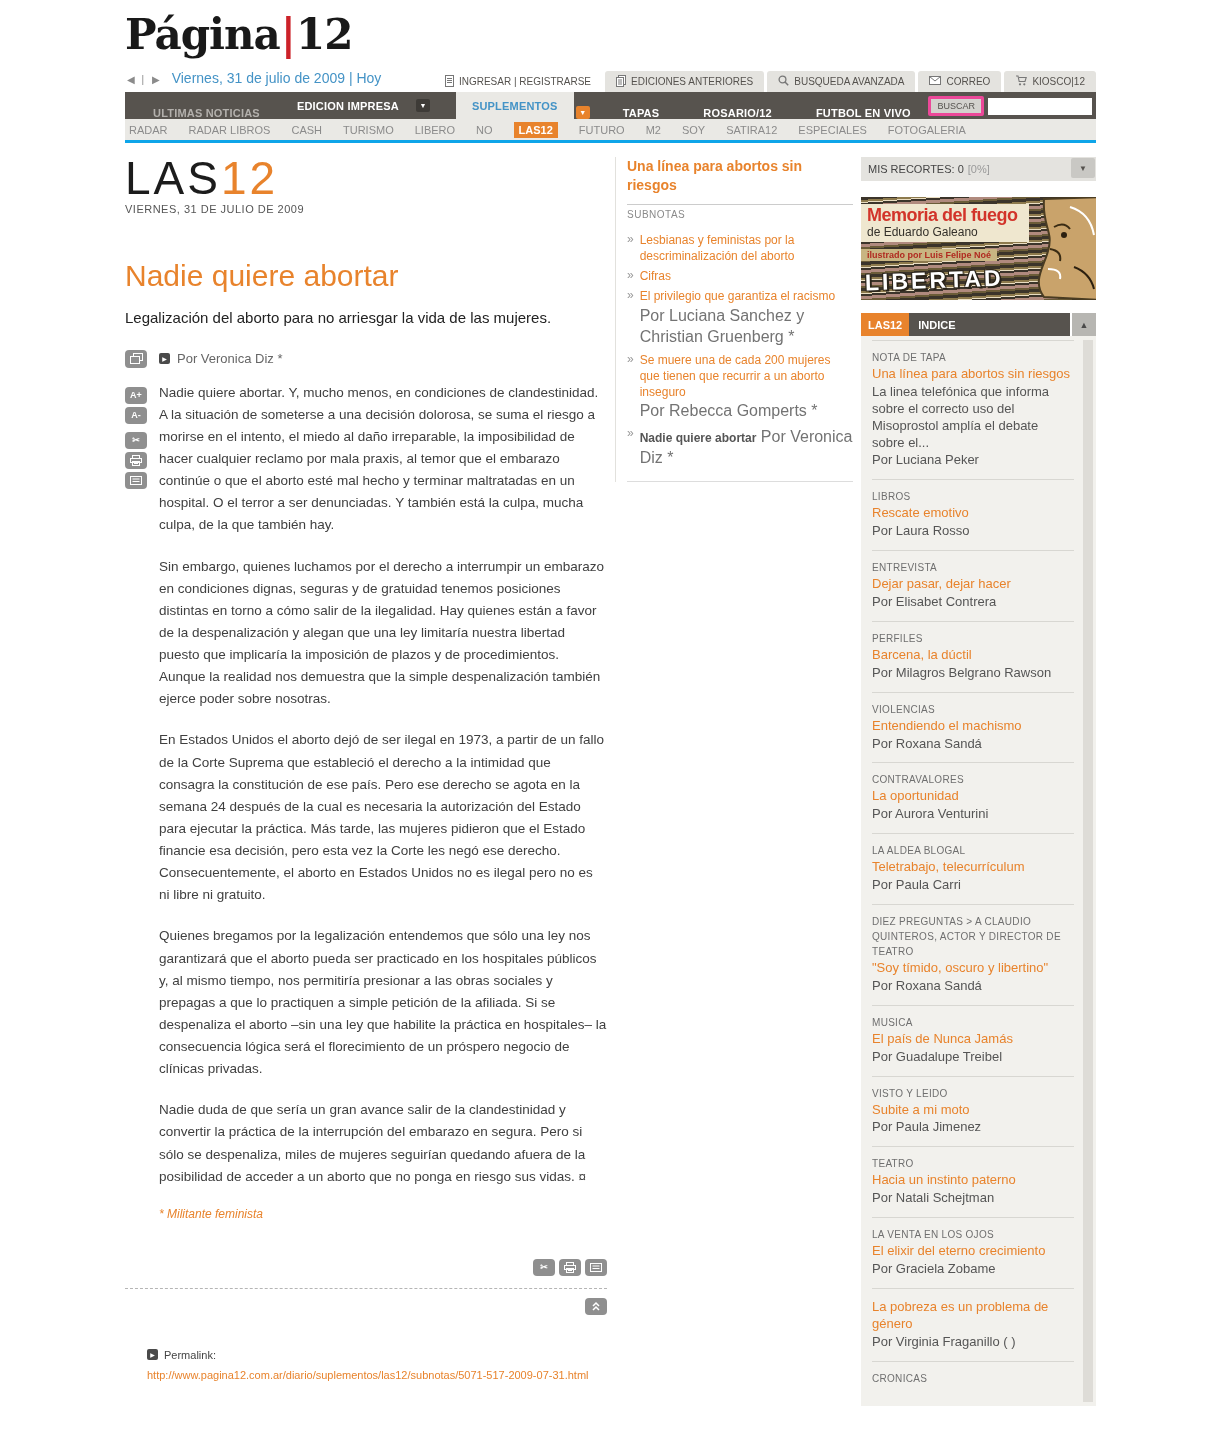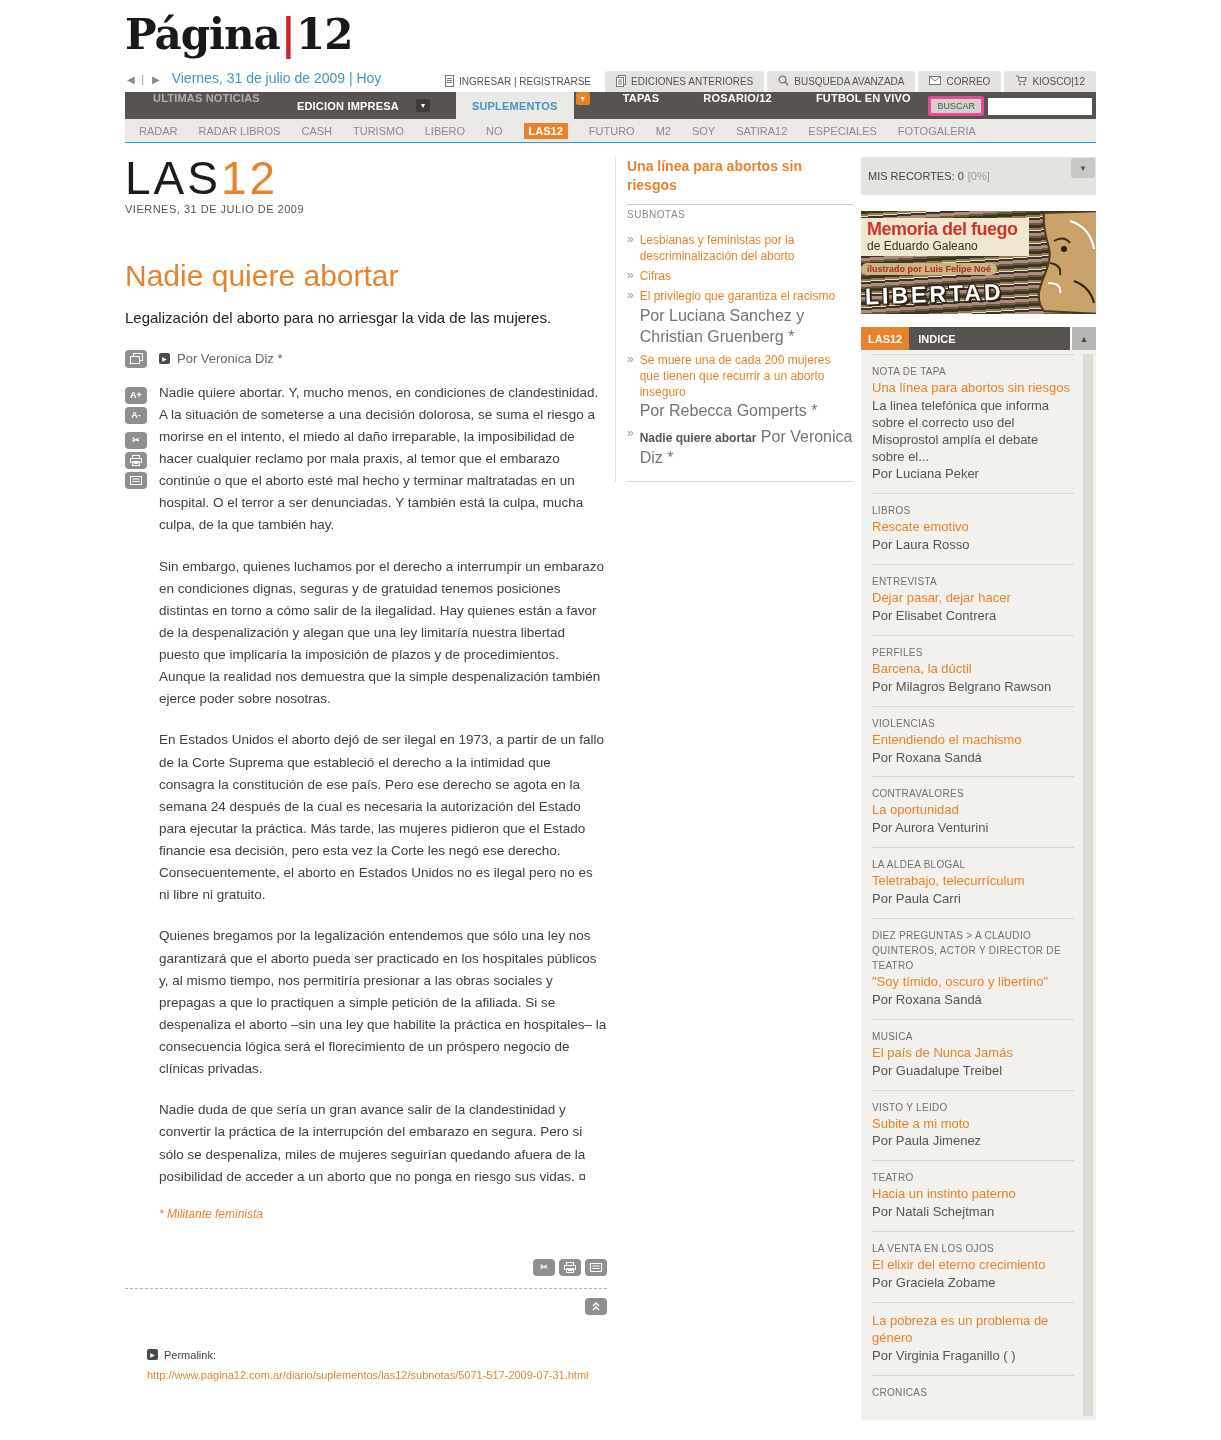--- a/index.html
+++ b/index.html
@@ -12,34 +12,34 @@
   .logo { font-family:"DejaVu Serif", serif; font-weight:bold; font-size:42px; color:#191919; letter-spacing:-1px; line-height:1; }
   .logo .redbar { color:#cc2229; padding:0 1px; }
   .brand-row { position:relative; height:78px; }
   .date-row { position:absolute; left:2px; bottom:6px; font-size:14px; color:#4493c6; }
   .date-row .arrows { color:#8b8b8b; font-size:10px; margin-right:6px; letter-spacing:2px; }
   .util-tabs { position:absolute; right:0; bottom:0; display:flex; gap:3px; align-items:flex-end; }
   .util-tab { background:#e4e3df; border-radius:3px 3px 0 0; height:21px; display:flex; align-items:center; gap:5px; padding:0 11px; font-size:10px; color:#55524e; white-space:nowrap; }
   .util-tab.session { background:transparent; }
   .util-tab svg { flex:0 0 auto; }
 
-  .main-nav { background:#57534e; height:27px; display:flex; align-items:flex-start; position:relative; }
+  .main-nav { background:#57534e; height:27px; display:flex; align-items:flex-end; position:relative; }
   .mn { font-size:11px; color:#fff; font-weight:bold; padding:0 13px; letter-spacing:.2px; }
   .mn.muted { color:#b3b0ac; padding:0 24px 0 28px; }
   .mn-group { display:flex; align-items:center; height:100%; }
   .tab-active { background:#eae9e5; height:100%; display:flex; align-items:center; padding:0 16px; }
   .tab-active .mn { color:#4493c6; padding:0; }
   .dd { width:14px; height:13px; border-radius:2px; display:inline-flex; align-items:center; justify-content:center; font-size:7px; color:#fff; margin-left:4px; }
   .dd.dark { background:#3e3b37; }
   .dd.orange { background:#e8832c; margin-left:2px; margin-right:6px; }
   .search-wrap { position:absolute; right:4px; top:4px; display:flex; gap:4px; align-items:center; }
   .buscar { background:#d3d2ce; border:3px solid #ec4899; border-radius:2px; font-size:9px; color:#55524e; padding:2px 6px; font-family:inherit; }
   .search-input { width:104px; height:17px; border:none; background:#fff; font-size:11px; padding:0 4px; }
 
-  .sub-nav { background:#eae9e5; height:24px; display:flex; align-items:center; gap:21px; padding:0 14px; border-bottom:1px solid #0ea5e9; }
+  .sub-nav { background:#eae9e5; height:24px; display:flex; align-items:center; gap:21px; padding:0 4px; border-bottom:3px solid #0ea5e9; }
   .sn { font-size:11px; color:#8b8b8b; }
   .sn.hot { background:#e8832c; color:#fff; font-weight:bold; padding:2px 5px; }
 
   
   .content { display:flex; margin-top:14px; align-items:flex-start; }
   .col-article { width:482px; }
   .col-subnotas { width:238px; margin-left:8px; border-left:1px solid #e2e1dd; padding-left:11px; }
   .col-sidebar { width:235px; margin-left:8px; }
 
   
@@ -72,29 +72,29 @@
   .sub-list { margin-top:12px; }
   .sub-item { display:flex; gap:6px; margin-bottom:4px; }
   .sub-item .chev { color:#999; font-size:12px; line-height:1.3; }
   .sub-item .stack { flex:1; }
   .sub-item a.st { display:block; color:#e8832c; font-size:12px; line-height:1.35; }
   .sub-item .sb { font-size:16px; color:#737373; line-height:1.35; }
   .sub-item .st.current { color:#555; font-weight:bold; font-size:12px; line-height:1.35; }
   .sub-end { border-top:1px solid #ddd; margin-top:12px; }
 
   
-  .recortes { background:#e4e3df; height:38px; display:flex; align-items:center; font-size:11px; color:#444; padding:0 7px; position:relative; }
+  .recortes { background:#e4e3df; height:24px; display:flex; align-items:center; font-size:11px; color:#444; padding:0 7px; position:relative; }
   .recortes .pct { color:#9a9a9a; margin-left:4px; }
   .recortes .btn { position:absolute; right:1px; top:1px; width:24px; height:20px; background:#c9c8c4; border-radius:2px; display:flex; align-items:center; justify-content:center; font-size:8px; color:#55524e; }
   .ad { margin-top:16px; height:103px; position:relative; overflow:hidden;
         background:repeating-linear-gradient(176deg,#3b342a 0 3px,#8d7a4d 3px 5px,#e9ddc1 5px 6px,#3b342a 6px 8px,#b08a7e 8px 11px,#6b5c38 11px 13px); }
   .ad-head { position:absolute; left:0; top:7px; width:168px; background:#efe7cf; padding:2px 6px 3px; }
   .ad-title { color:#d2342a; font-weight:bold; font-size:18px; line-height:1; letter-spacing:-.5px; }
   .ad-sub { color:#33302a; font-size:12px; margin-top:1px; }
-  .ad-credit { position:absolute; left:0; top:52px; background:#c8b582; color:#b02a20; font-size:9px; font-weight:bold; padding:1px 6px;border-radius:6px; }
+  .ad-credit { position:absolute; left:0; top:52px; background:#c8b582; color:#b02a20; font-size:9px; font-weight:bold; padding:1px 6px; }
   .ad-big { position:absolute; left:4px; bottom:6px; color:#fff; font-size:23px; font-weight:bold; letter-spacing:3px; transform:rotate(-2deg);
             text-shadow:-1px -1px 0 #2a241a, 1px -1px 0 #2a241a, -1px 1px 0 #2a241a, 2px 2px 0 #2a241a; }
   .ad-face { position:absolute; right:-4px; top:0; }
 
   .idx-header { margin-top:13px; height:23px; display:flex; }
   .idx-brand { background:#e8832c; color:#fff; font-weight:bold; font-size:11px; display:flex; align-items:center; padding:0 7px; }
   .idx-word { background:#57534e; color:#fff; font-weight:bold; font-size:11px; flex:1; display:flex; align-items:center; padding:0 9px; }
   .idx-up { width:24px; background:#b7b6b2; margin-left:2px; display:flex; align-items:center; justify-content:center; font-size:9px; color:#4a4a4a; }
   .idx-body { background:#f2f1ed; padding:4px 22px 10px 11px; position:relative; }
   .idx-track { position:absolute; right:3px; top:4px; bottom:4px; width:10px; background:#dedcd7; }

